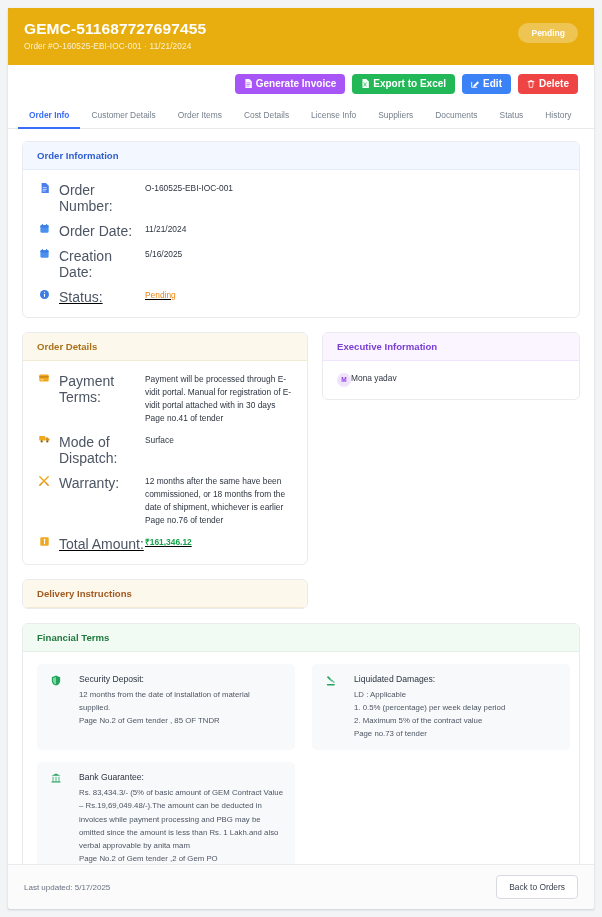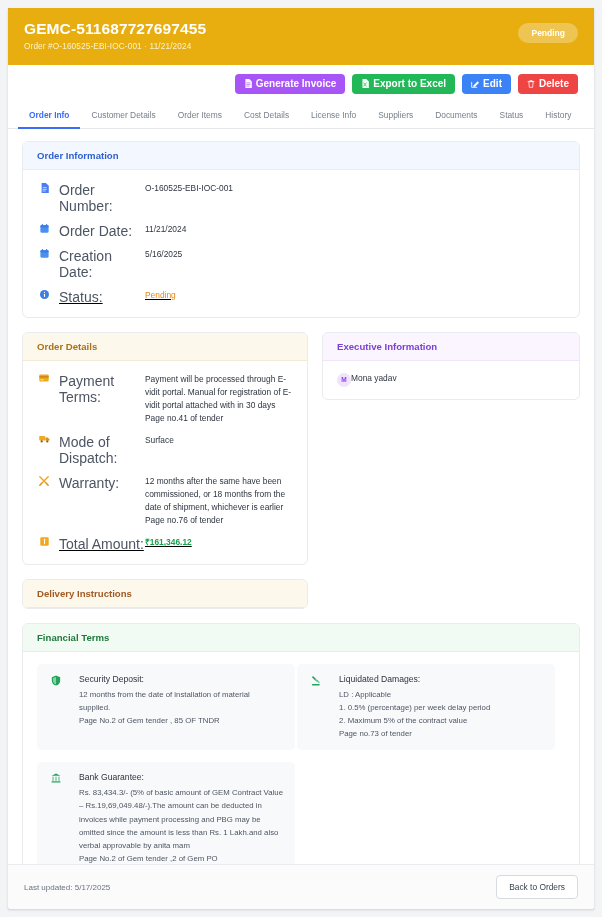--- a/index.html
+++ b/index.html
@@ -185,21 +185,21 @@
   .note-box {
     background: #fdf8e9;
     border-radius: 4px;
     padding: 10px 12px;
     font-size: 8.4px;
     color: #3b4350;
     line-height: 1.65;
   }
 
   
-  .fin-grid { display: flex; gap: 2px; margin-bottom: 12px; }
+  .fin-grid { display: flex; gap: 17px; margin-bottom: 12px; }
   .fin-box {
     background: #f8f9fb;
     border-radius: 5px;
     padding: 10px 12px;
     display: flex;
     gap: 8px;
     align-items: flex-start;
     width: 258px;
     min-width: 258px;
   }

